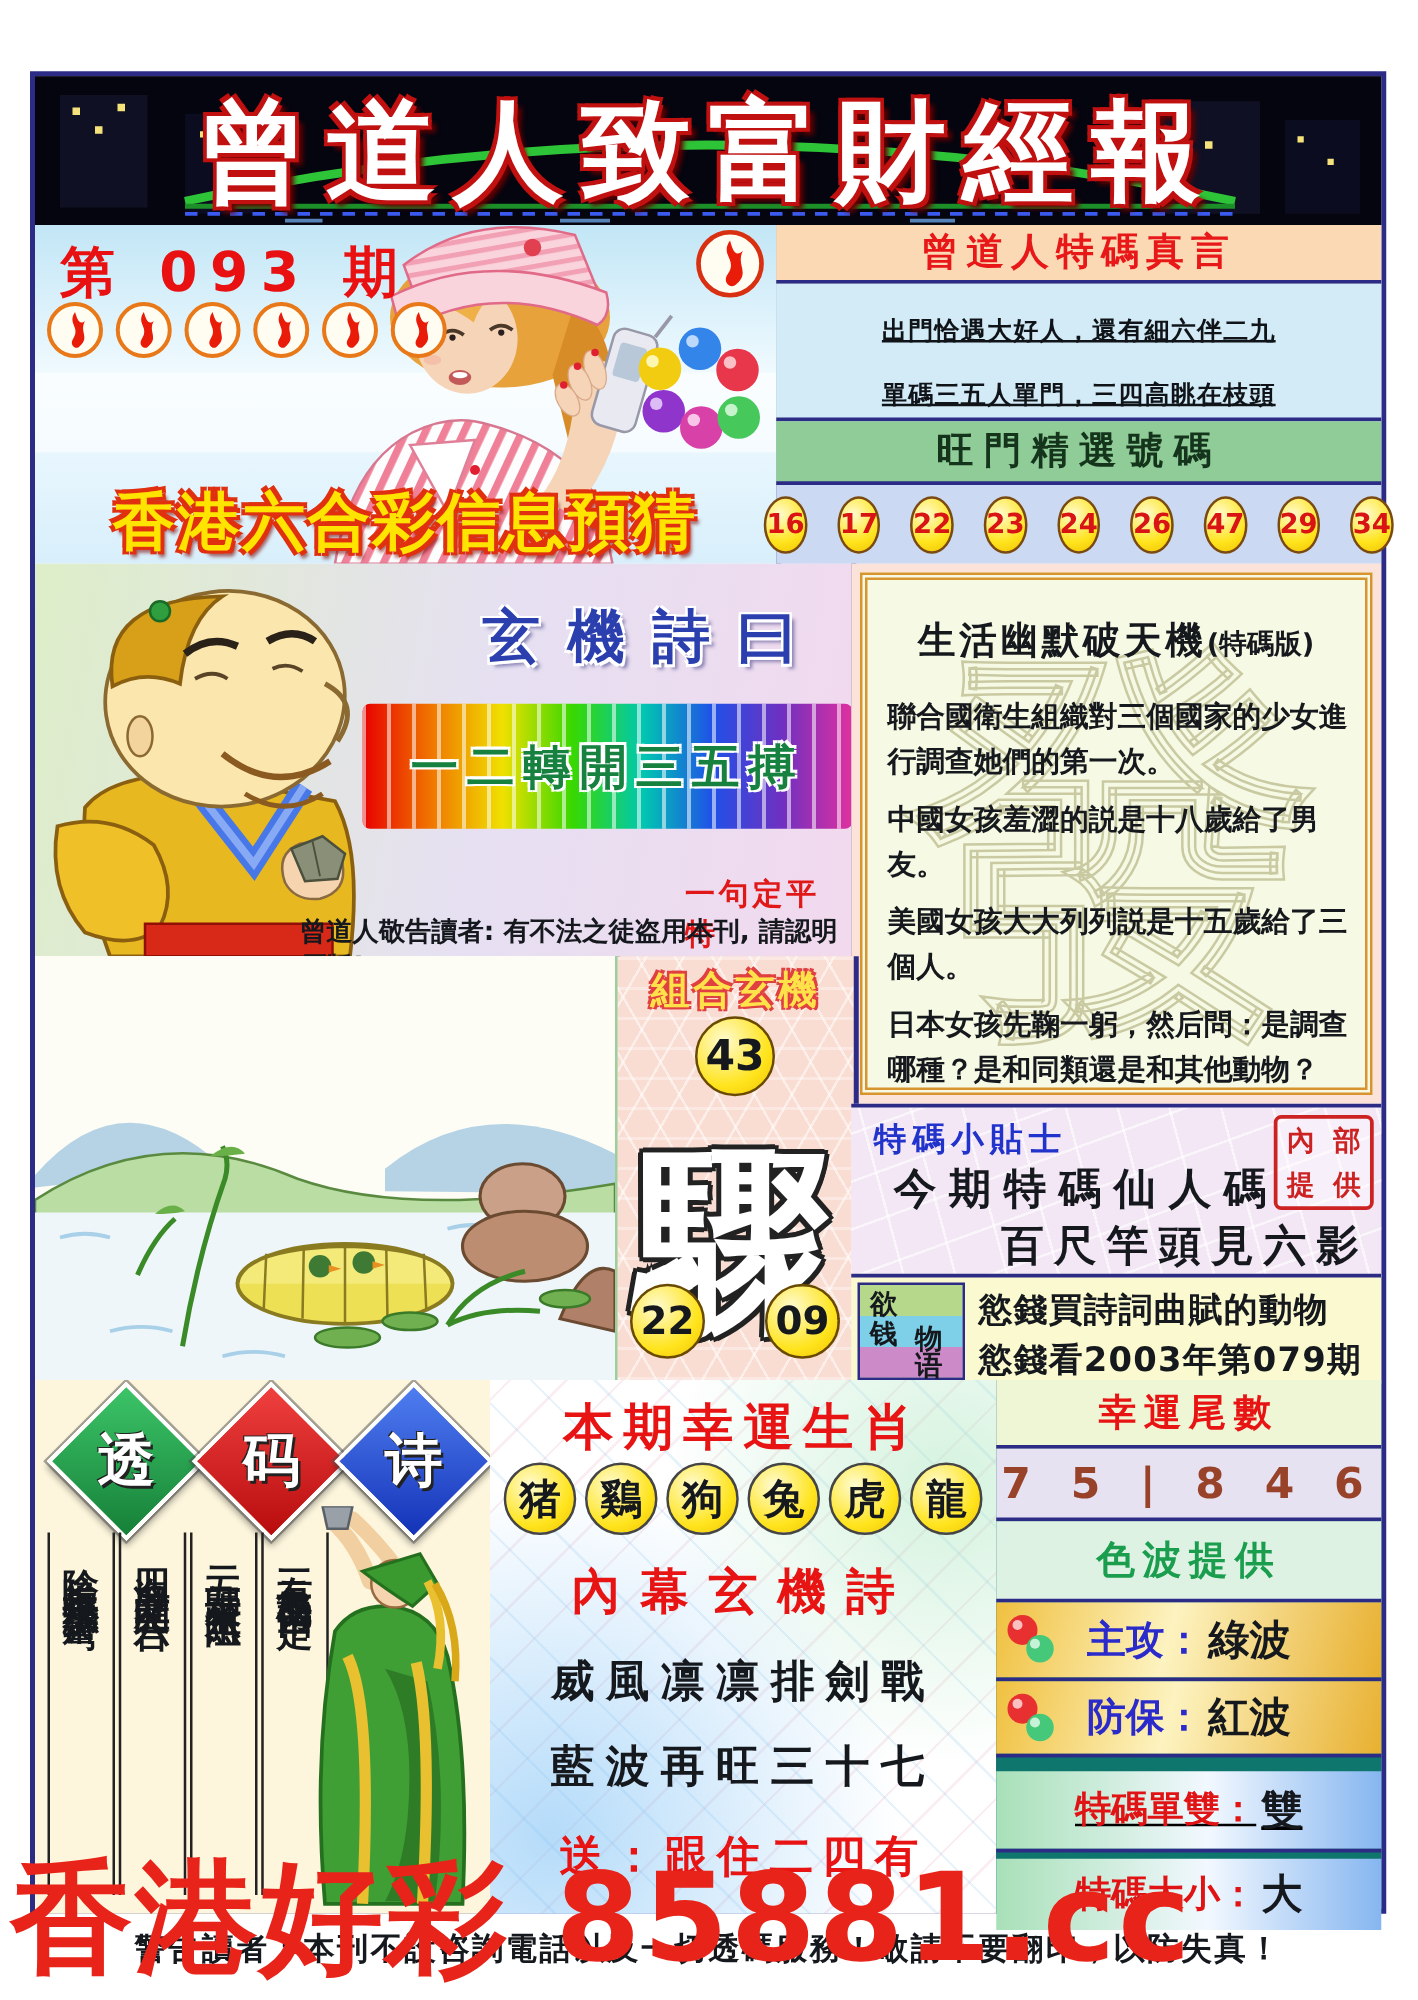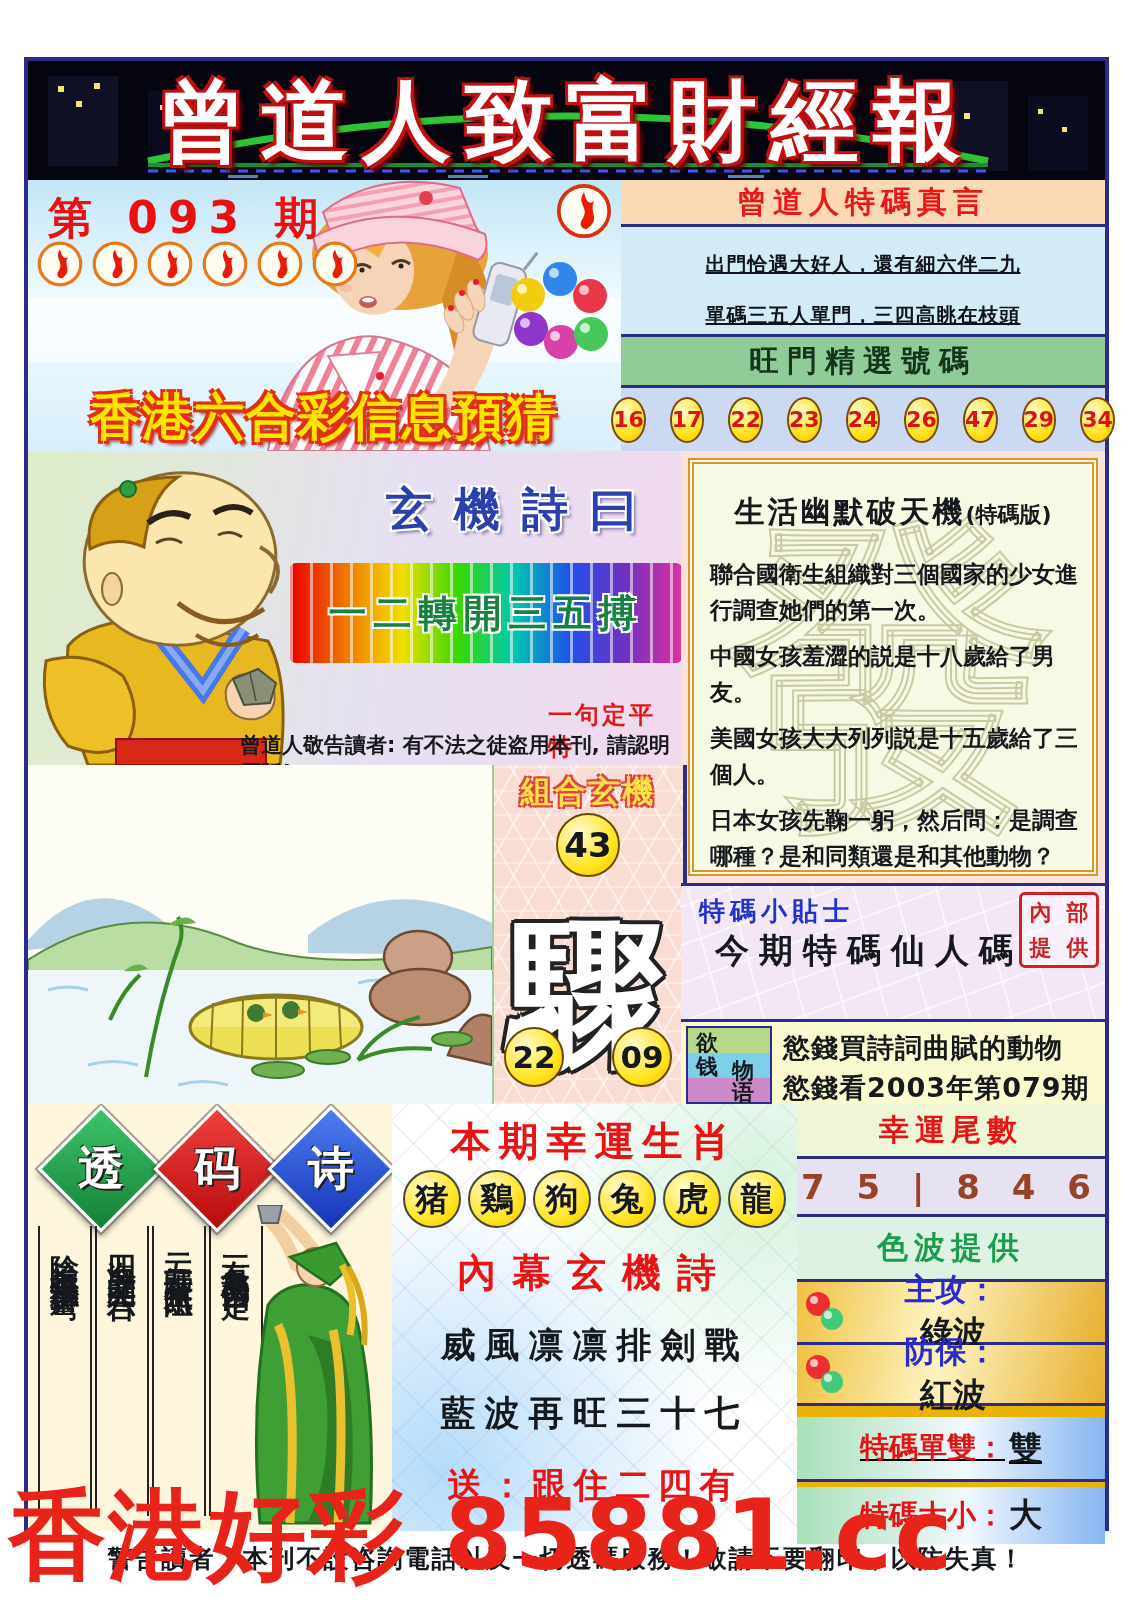--- a/index.html
+++ b/index.html
@@ -116,26 +116,26 @@
       repeating-linear-gradient(45deg,rgba(150,200,240,.22) 0 2px,transparent 2px 36px),
       repeating-linear-gradient(-45deg,rgba(230,170,190,.20) 0 2px,transparent 2px 32px);}
   .lucky-title{left:0;top:10px;width:100%;text-align:center;font-size:40px;font-weight:bold;color:#e81414;letter-spacing:8px;}
   .zodiac-row{left:0;top:66px;width:100%;display:flex;justify-content:center;gap:7px;}
   .zodiac-ball{width:54px;height:54px;border-radius:50%;border:2px solid #454545;
     background:radial-gradient(circle at 35% 30%,#fffbd0,#ffe41e 62%,#efc400);
     display:flex;align-items:center;justify-content:center;font-size:33px;font-weight:bold;color:#15181c;}
   .lucky-inner-title{left:0;top:142px;width:100%;text-align:center;font-size:39px;font-weight:bold;color:#e81414;letter-spacing:16px;}
   .lucky-poem{left:0;width:100%;text-align:center;font-size:35px;font-weight:bold;color:#15181c;letter-spacing:9px;}
   .lucky-bonus{left:0;top:358px;width:100%;text-align:center;font-size:35px;font-weight:bold;color:#e81414;letter-spacing:7px;}
-  .fortune{left:797px;top:1104px;width:308px;height:427px;background:#eab308;}
+  .fortune{left:797px;top:1104px;width:308px;height:427px;background:#0f766e;}
   .f-row{position:absolute;left:0;width:100%;border-bottom:3px solid #2c2c86;display:flex;align-items:center;justify-content:center;}
   .f-tail{top:0;height:52px;background:#eef6d6;font-size:30px;font-weight:bold;color:#e81414;letter-spacing:6px;}
   .f-digits{top:55px;height:55px;background:#e6e2f2;font-size:34px;font-weight:bold;color:#98422a;letter-spacing:10px;}
   .f-wave{top:113px;height:62px;background:#def2e4;font-size:31px;font-weight:bold;color:#1a9e4e;letter-spacing:6px;}
-  .f-gold{background:linear-gradient(105deg,#f0c040,#fdf3c0 45%,#e8b030);flex-direction:column;}
+  .f-gold{background:linear-gradient(105deg,#f0c040,#fdf3c0 45%,#e8b030);}
   .f-grad{background:linear-gradient(to right,#a8e0b8,#f2f8ff 55%,#86b6f0);}
   .f-row .lbl-blue{font-size:31px;font-weight:bold;color:#2b2bcc;}
   .f-row .lbl-red{font-size:29px;font-weight:bold;color:#e01414;}
   .f-row .val{font-size:33px;font-weight:bold;color:#15181c;margin-left:4px;}
   .wave-balls{position:absolute;left:6px;top:8px;width:44px;height:44px;}
   
   .warning{left:24px;top:1542px;width:1085px;text-align:center;font-size:25px;font-weight:bold;color:#15181c;letter-spacing:2px;}
   .watermark{left:8px;top:1486px;font-size:98px;font-weight:bold;color:#e8241a;white-space:nowrap;z-index:40;line-height:1;letter-spacing:2px;}
 </style>
 </head>
@@ -387,20 +387,21 @@
       <span>22</span>
     </div>
     <div class="abs combo-ball" style="left:118px;top:262px;width:56px;height:56px;font-size:31px;">
       <span>09</span>
     </div>
   </div>
 
   <div class="abs tips">
     <div class="abs tips-title">特碼小貼士</div>
     <div class="abs tips-line1">今期特碼仙人碼</div>
+    <div class="abs tips-line2">百尺竿頭見六影</div>
     <div class="abs stamp">
       <span>內</span>
       <span>部</span>
       <span>提</span>
       <span>供</span>
     </div>
   </div>
 
   <div class="abs money">
     <div class="abs money-label">

